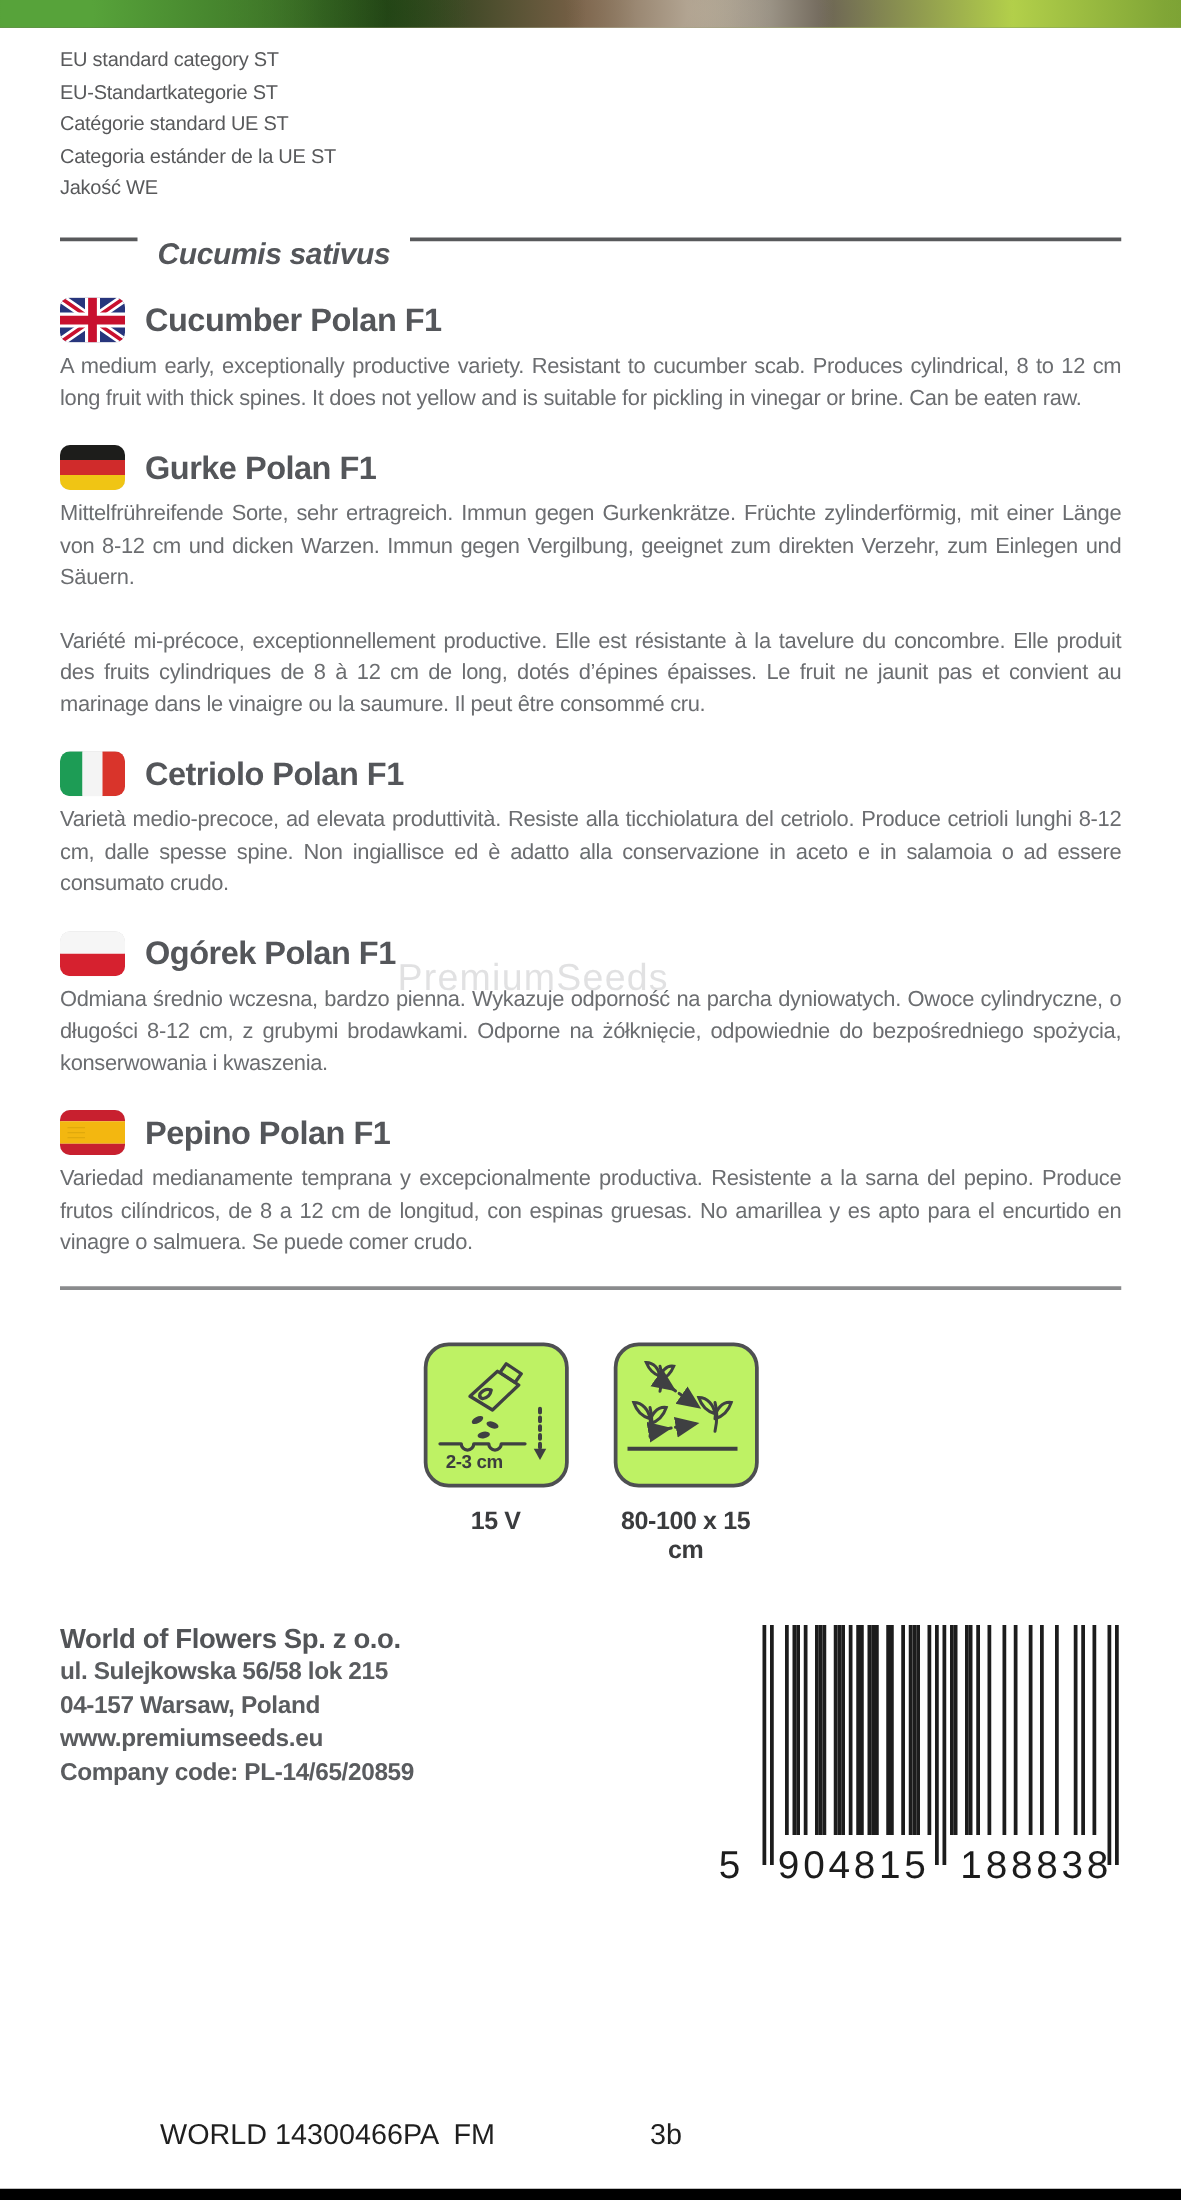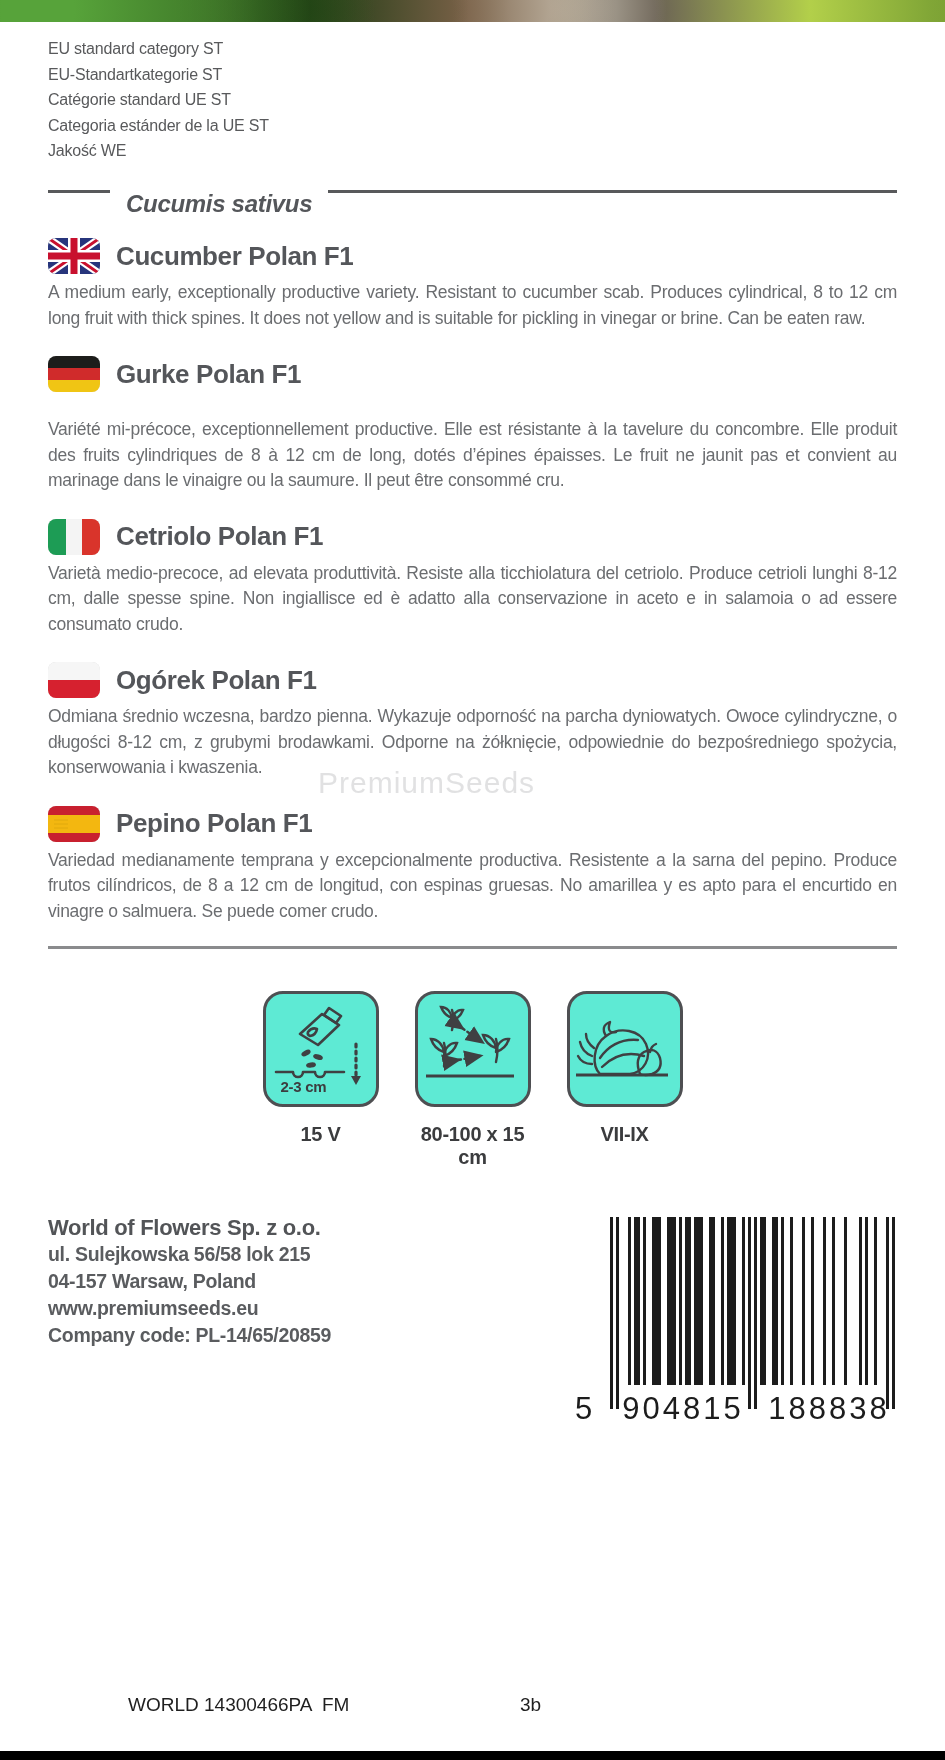--- a/index.html
+++ b/index.html
@@ -39,36 +39,36 @@
   .flag svg{display:block;width:100%;height:100%;}
   .lang h2{margin:0;font-size:26px;font-weight:bold;color:#54565a;letter-spacing:-0.4px;}
   .lang p{margin:6px 0 0 0;text-align:justify;font-size:17.5px;line-height:25.5px;
           color:#6b6d70;letter-spacing:-0.25px;}
   .watermark{position:absolute;left:318px;top:766px;font-size:30px;color:#c9cacc;opacity:.55;
              letter-spacing:1px;z-index:5;pointer-events:none;}
   .divider{margin-top:22px;height:3px;background:#8a8b8d;}
   .icons-row{margin-top:42px;display:flex;justify-content:center;gap:32px;}
   .icon-cell{width:120px;text-align:center;}
   .icon-box{width:110px;height:110px;margin:0 auto;border:3px solid #4e4f52;border-radius:20px;
-            position:relative;background:#5eead4;}
+            position:relative;background:#bef264;}
   .icon-box svg{display:block;width:104px;height:104px;}
   .icon-inner-label{position:absolute;left:15px;bottom:9px;font-size:15px;font-weight:bold;color:#3c3d3f;letter-spacing:-0.3px;}
   .icon-label{margin-top:16px;font-size:20px;font-weight:bold;color:#3b3c3e;letter-spacing:-0.3px;}
   .bottom-row{margin-top:46px;display:flex;justify-content:space-between;align-items:flex-start;}
   .company{color:#5a5c5f;}
   .company .name{font-size:22px;font-weight:800;color:#525457;letter-spacing:-0.3px;}
   .company .line{font-size:19.5px;font-weight:700;line-height:27px;letter-spacing:-0.3px;}
   .barcode{position:relative;width:322px;height:214px;flex:none;margin-top:2px;}
   .bars{position:absolute;right:2px;top:0;width:285px;height:195px;}
   .bar{position:absolute;top:0;width:3px;height:168px;background:#1c1c1c;}
   .bar.guard{height:192px;}
   .bc-digit-first{position:absolute;left:0;bottom:4px;font-size:31px;color:#1c1c1c;}
   .bc-group-left{position:absolute;left:47px;width:122px;bottom:4px;text-align:center;font-size:31px;color:#1c1c1c;letter-spacing:3px;}
   .bc-group-right{position:absolute;left:193px;width:122px;bottom:4px;text-align:center;font-size:31px;color:#1c1c1c;letter-spacing:3px;}
-  .print-footer{position:absolute;left:0;top:1694px;width:945px;height:32px;font-size:19px;color:#1f1f1f;}
+  .print-footer{position:absolute;left:0;top:1694px;width:945px;height:32px;font-size:23px;color:#1f1f1f;}
   .print-code{position:absolute;left:128px;white-space:pre;}
   .page-mark{position:absolute;left:520px;}
   .black-bar{position:absolute;left:0;bottom:0;width:945px;height:9px;background:#000;}
   .logo-swoosh{display:inline-block;}
 </style>
 </head>
 <body>
 
 <div class="photo-strip"></div>
 
@@ -112,20 +112,21 @@
     <div class="title-row">
       <span class="flag">
         <svg viewBox="0 0 52 36" preserveAspectRatio="none">
           <rect width="52" height="12" y="0" fill="#1d1d1b"></rect>
           <rect width="52" height="12" y="12" fill="#d02b2b"></rect>
           <rect width="52" height="12" y="24" fill="#f0c514"></rect>
         </svg>
       </span>
       <h2>Gurke Polan F1</h2>
     </div>
+    <p>Mittelfrühreifende Sorte, sehr ertragreich. Immun gegen Gurkenkrätze. Früchte zylinderförmig, mit einer Länge von 8-12 cm und dicken Warzen. Immun gegen Vergilbung, geeignet zum direkten Verzehr, zum Einlegen und Säuern.</p>
   </section>
 
   <section class="lang">
     <p>Variété mi-précoce, exceptionnellement productive. Elle est résistante à la tavelure du concombre. Elle produit des fruits cylindriques de 8 à 12 cm de long, dotés d’épines épaisses. Le fruit ne jaunit pas et convient au marinage dans le vinaigre ou la saumure. Il peut être consommé cru.</p>
   </section>
 
   <section class="lang">
     <div class="title-row">
       <span class="flag">
         <svg viewBox="0 0 52 36" preserveAspectRatio="none">
@@ -219,37 +220,20 @@
             </g>
             <line x1="44" y1="34" x2="64" y2="48" stroke-dasharray="3 3.5" marker-start="url(#ah)" marker-end="url(#ah)"></line>
             <line x1="40" y1="66" x2="62" y2="62" stroke-dasharray="3 3.5" marker-start="url(#ah)" marker-end="url(#ah)"></line>
           </g>
           <line x1="8" y1="82" x2="96" y2="82" stroke="#3f4042" stroke-width="3.2"></line>
         </svg>
       </div>
       <div class="icon-label">80-100 x 15 cm</div>
     </div>
 
-    <div class="icon-cell">
-      <div class="icon-box">
-        <svg viewBox="0 0 104 104">
-          <g fill="none" stroke="#3f4042" stroke-width="2.4" stroke-linejoin="round" stroke-linecap="round">
-            <path d="M30,80 C22,72 22,52 36,42 C50,32 70,36 76,50 C82,64 74,78 60,80 Z"></path>
-            <path d="M30,64 Q44,44 68,46"></path>
-            <path d="M32,73 Q50,55 74,62"></path>
-            <path d="M36,42 Q30,32 40,28 Q36,40 46,38"></path>
-            <path d="M22,62 Q12,58 10,48 M22,70 Q12,70 8,62 M24,54 Q16,48 16,40"></path>
-            <path d="M70,80 q-6,-16 4,-22 q12,-6 16,6 q3,12 -8,16 q-7,2 -12,0 Z"></path>
-            <path d="M80,58 q1,-6 6,-8"></path>
-          </g>
-          <line x1="6" y1="81" x2="98" y2="81" stroke="#3f4042" stroke-width="3.2"></line>
-        </svg>
-      </div>
-      <div class="icon-label">VII-IX</div>
-    </div>
 
   </div>
 
   <div class="bottom-row">
     <div class="company">
       <div class="name">World of Flowers Sp. z o.o.</div>
       <div class="line">ul. Sulejkowska 56/58 lok 215</div>
       <div class="line">04-157 Warsaw, Poland</div>
       <div class="line">www.premiumseeds.eu</div>
       <div class="line">Company code: PL-14/65/20859</div>

